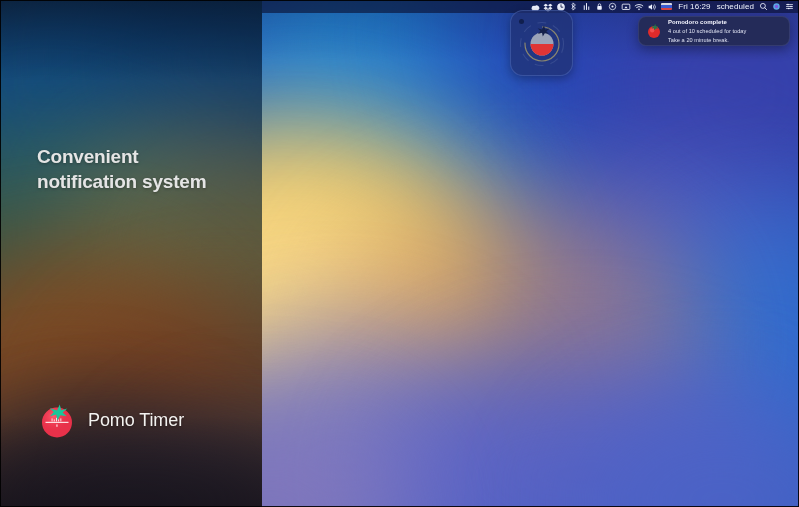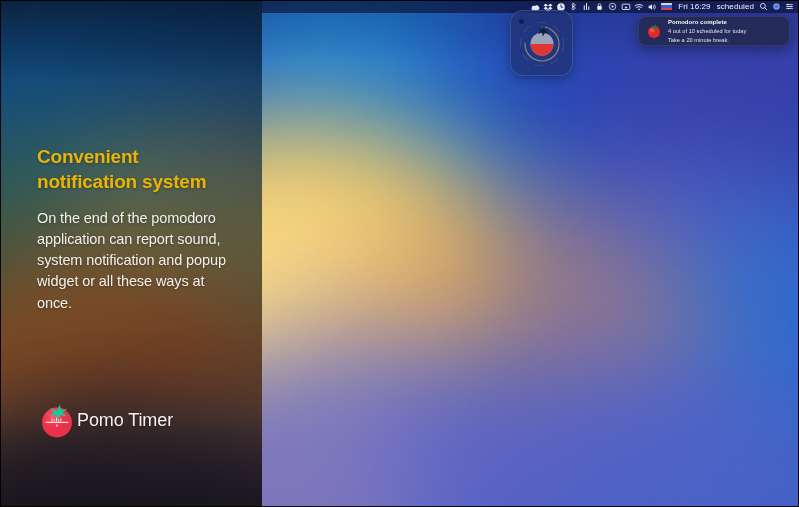--- a/index.html
+++ b/index.html
@@ -61,40 +61,41 @@
   }
   .promo-title {
     position: absolute;
     top: 144px; left: 0;
     width: 195px;
     margin: 0;
     font-size: 19px;
     font-weight: bold;
     line-height: 1.32;
     letter-spacing: -0.2px;
-    color: #eab308;
+    color: #e5e5e5;
     text-shadow: 0 1px 3px rgba(0,0,0,.30);
   }
   .promo-body {
     position: absolute;
     top: 208px; left: 0;
     width: 190px;
     margin: 0;
     font-size: 14.5px;
     font-weight: 400;
     line-height: 1.46;
     letter-spacing: -0.1px;
     color: #f1f0ee;
     text-shadow: 0 1px 3px rgba(0,0,0,.32);
   }
   .promo-brand {
     position: absolute;
     left: 0; top: 400px;
     display: flex;
     align-items: center;
+    gap: 11px;
   }
   .brand-mark { width: 40px; height: 40px; display: block; }
   .brand-name {
     font-size: 18px;
     font-weight: 400;
     color: #f3f2f0;
     letter-spacing: -0.1px;
     text-shadow: 0 1px 3px rgba(0,0,0,.35);
   }
 
@@ -245,21 +246,20 @@
         <i class="pb7"></i>
       <i class="pb8"></i>
         <i class="pb9"></i>
         <i class="pb11"></i>
     </div>
     <div class="promo-vignette"></div>
 
     <div class="promo-content">
       <h1 class="promo-title">Convenient notification system</h1>
 
-      <p class="promo-body">On the end of the pomodoro application can report sound, system notification and popup widget or all these ways at once.</p>
 
       <div class="promo-brand">
         <span class="brand-mark">
           <svg viewBox="0 0 40 40" width="40" height="40" aria-hidden="true">
             <circle cx="20" cy="22.5" r="15" fill="#e8314a"></circle>
             <circle cx="20" cy="22.5" r="15" fill="url(#tg)"></circle>
             <defs>
               <radialGradient id="tg" cx="38%" cy="30%" r="75%">
                 <stop offset="0%" stop-color="#ff5a6e"></stop>
                 <stop offset="70%" stop-color="#e8314a" stop-opacity="0"></stop>

